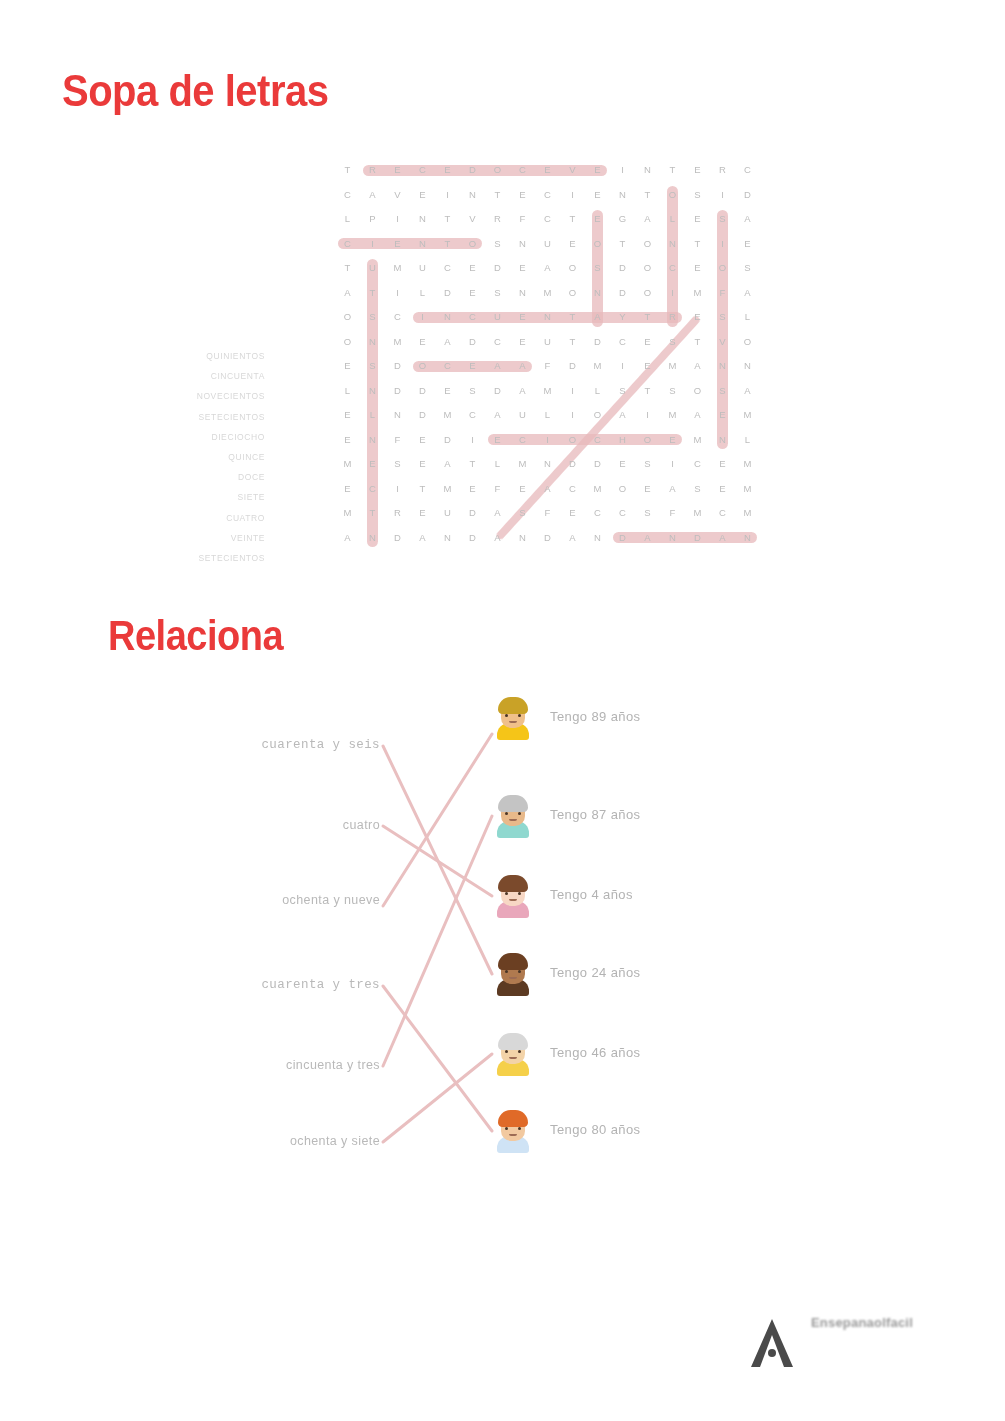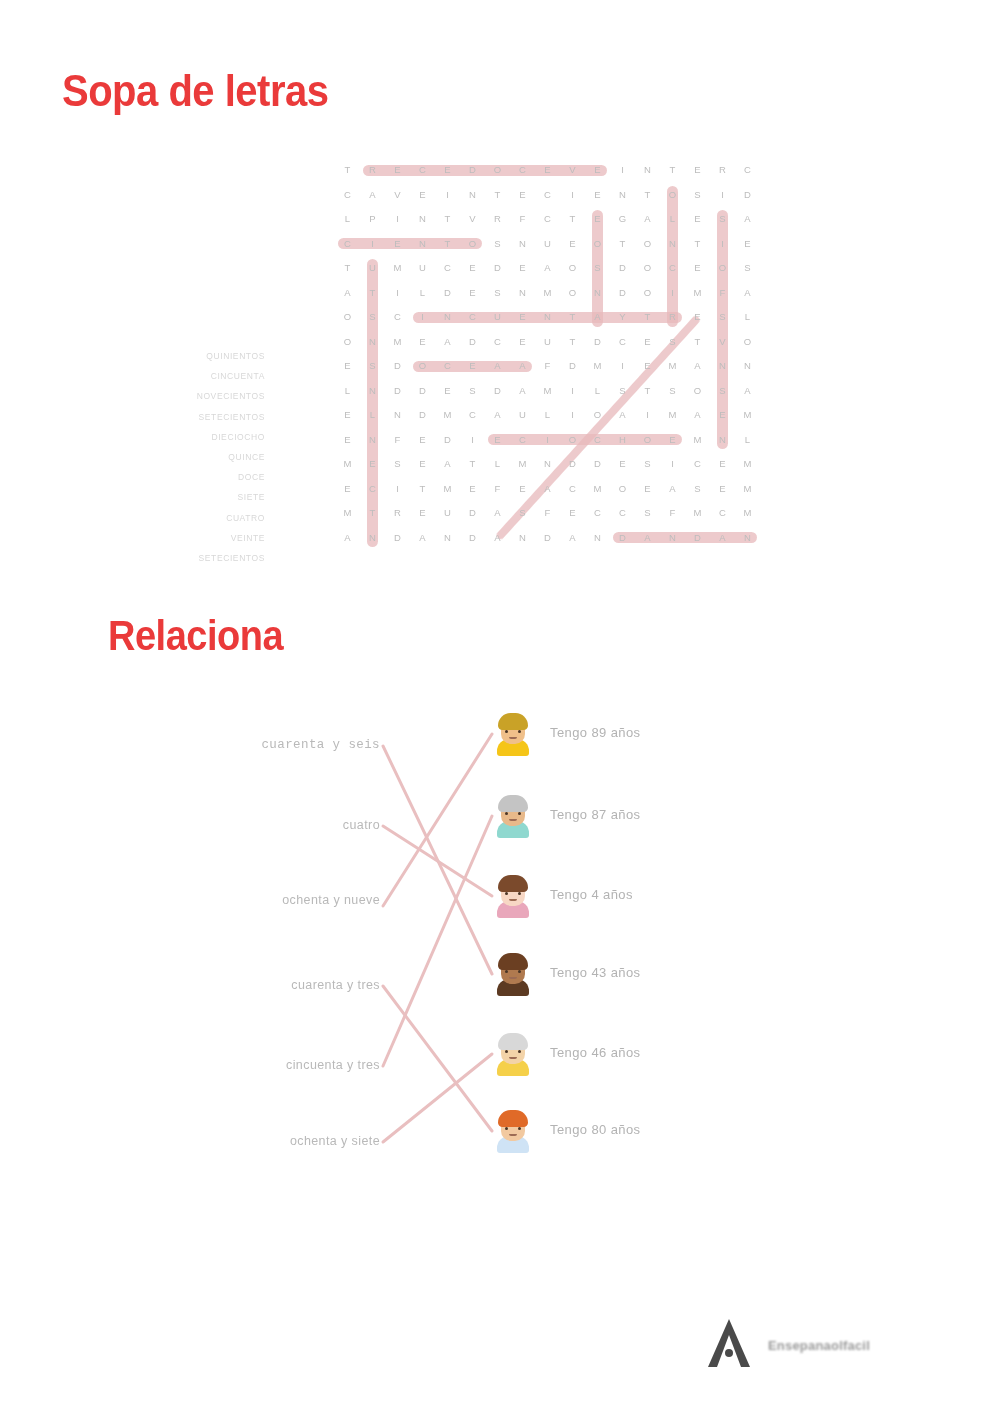--- a/index.html
+++ b/index.html
@@ -162,22 +162,22 @@
     width: 8px; height: 2px;
     border-radius: 0 0 4px 4px;
     background: #9c6b54;
   }
 
   #match-lines { position: absolute; left: 0; top: 0; width: 1005px; height: 470px; pointer-events: none; }
 
   
   #footer {
     position: absolute;
-    left: 702px; top: 1315px;
-    display: flex; align-items: center; gap: 12px;
+    left: 745px; top: 1315px;
+    display: flex; align-items: flex-start; gap: 12px;
     filter: blur(0.5px);
   }
   #footer .brand-name {
     font-size: 13px;
     color: #9a9a9a;
     letter-spacing: 0.2px;
     font-weight: bold;
     filter: blur(0.9px);
   }
 </style>
@@ -502,26 +502,26 @@
       <line x1="383" y1="136" x2="492" y2="206" stroke="#e9bfc0" stroke-width="3" stroke-linecap="round"></line>
       <line x1="383" y1="216" x2="492" y2="44" stroke="#e9bfc0" stroke-width="3" stroke-linecap="round"></line>
       <line x1="383" y1="296" x2="492" y2="441" stroke="#e9bfc0" stroke-width="3" stroke-linecap="round"></line>
       <line x1="383" y1="376" x2="492" y2="126" stroke="#e9bfc0" stroke-width="3" stroke-linecap="round"></line>
       <line x1="383" y1="452" x2="492" y2="364" stroke="#e9bfc0" stroke-width="3" stroke-linecap="round"></line>
     </svg>
   <div class="left-col">
       <div class="left-item" style="top: 48px; font-family: Liberation Mono, monospace;">cuarenta y seis</div>
       <div class="left-item" style="top: 128px;">cuatro</div>
       <div class="left-item" style="top: 203px;">ochenta y nueve</div>
-      <div class="left-item" style="top: 288px;">cuarenta y tres</div>
+      <div class="left-item" style="top: 288px; font-family: Liberation Mono, monospace;">cuarenta y tres</div>
       <div class="left-item" style="top: 368px;">cincuenta y tres</div>
       <div class="left-item" style="top: 444px;">ochenta y siete</div>
     </div>
   <div class="right-col">
-      <div class="right-item" style="top: 18px;">
+      <div class="right-item" style="top: 2px;">
         <div class="avatar">
           <div class="av-body" style="background:#f5c518"></div>
           <div class="av-head" style="background:#f0c08a"></div>
           <div class="av-hair" style="background:#c9a227"></div>
           <div class="av-eyes">
             <i></i>
             <i></i>
           </div>
           <div class="av-mouth"></div>
         </div>
@@ -557,21 +557,21 @@
         <div class="avatar">
           <div class="av-body" style="background:#5c3a22"></div>
           <div class="av-head" style="background:#b07a4f"></div>
           <div class="av-hair" style="background:#6b3f22"></div>
           <div class="av-eyes">
             <i></i>
             <i></i>
           </div>
           <div class="av-mouth"></div>
         </div>
-        <span class="label">Tengo 43 años</span>
+        <span class="label">Tengo 24 años</span>
       </div>
       <div class="right-item" style="top: 338px;">
         <div class="avatar">
           <div class="av-body" style="background:#f5d04a"></div>
           <div class="av-head" style="background:#f3d3a8"></div>
           <div class="av-hair" style="background:#d8d8d8"></div>
           <div class="av-eyes">
             <i></i>
             <i></i>
           </div>

